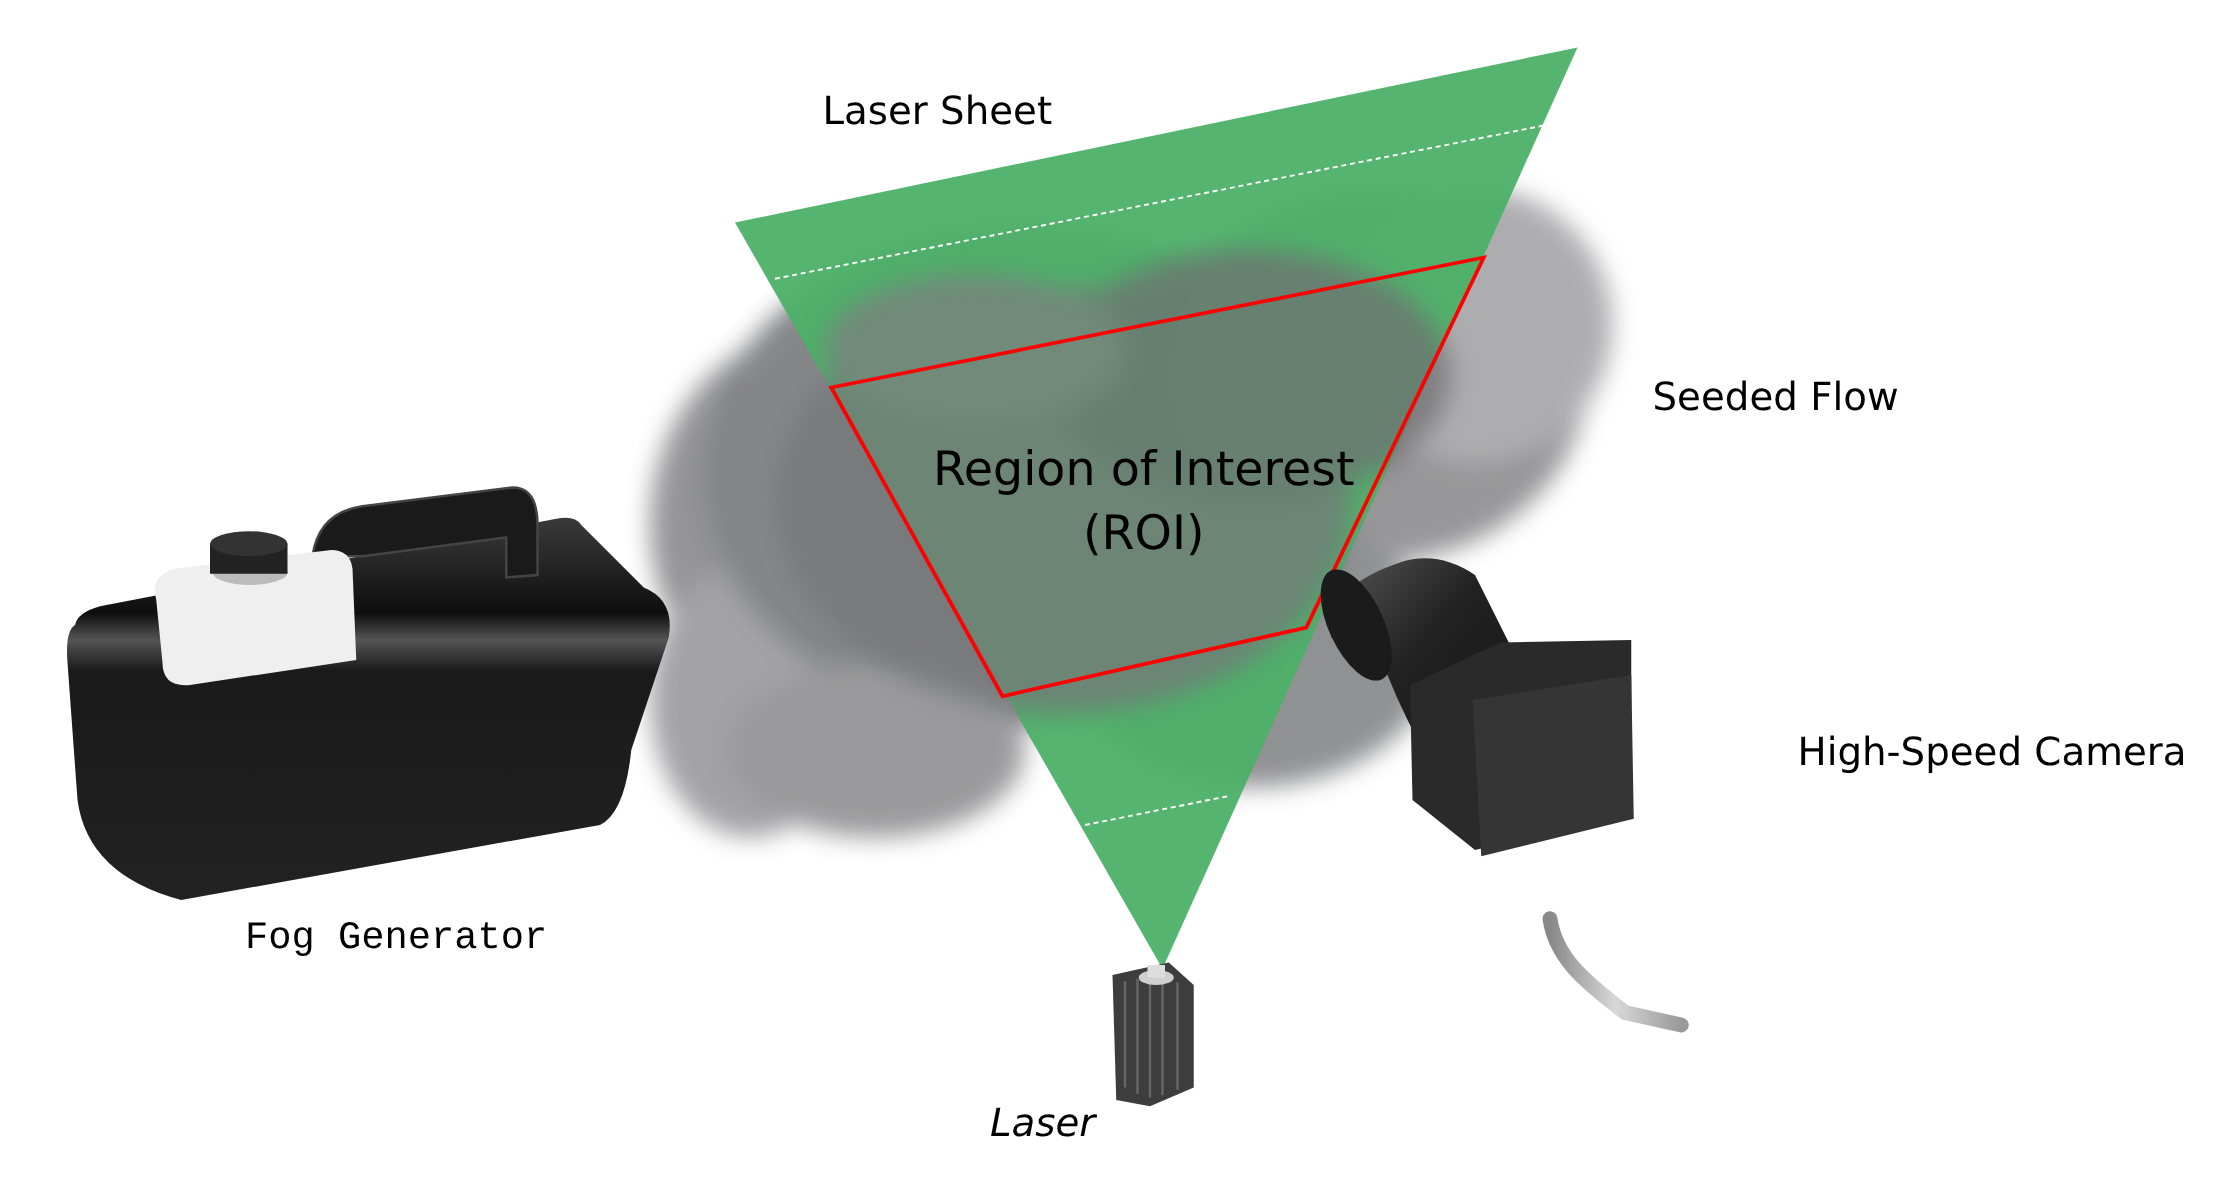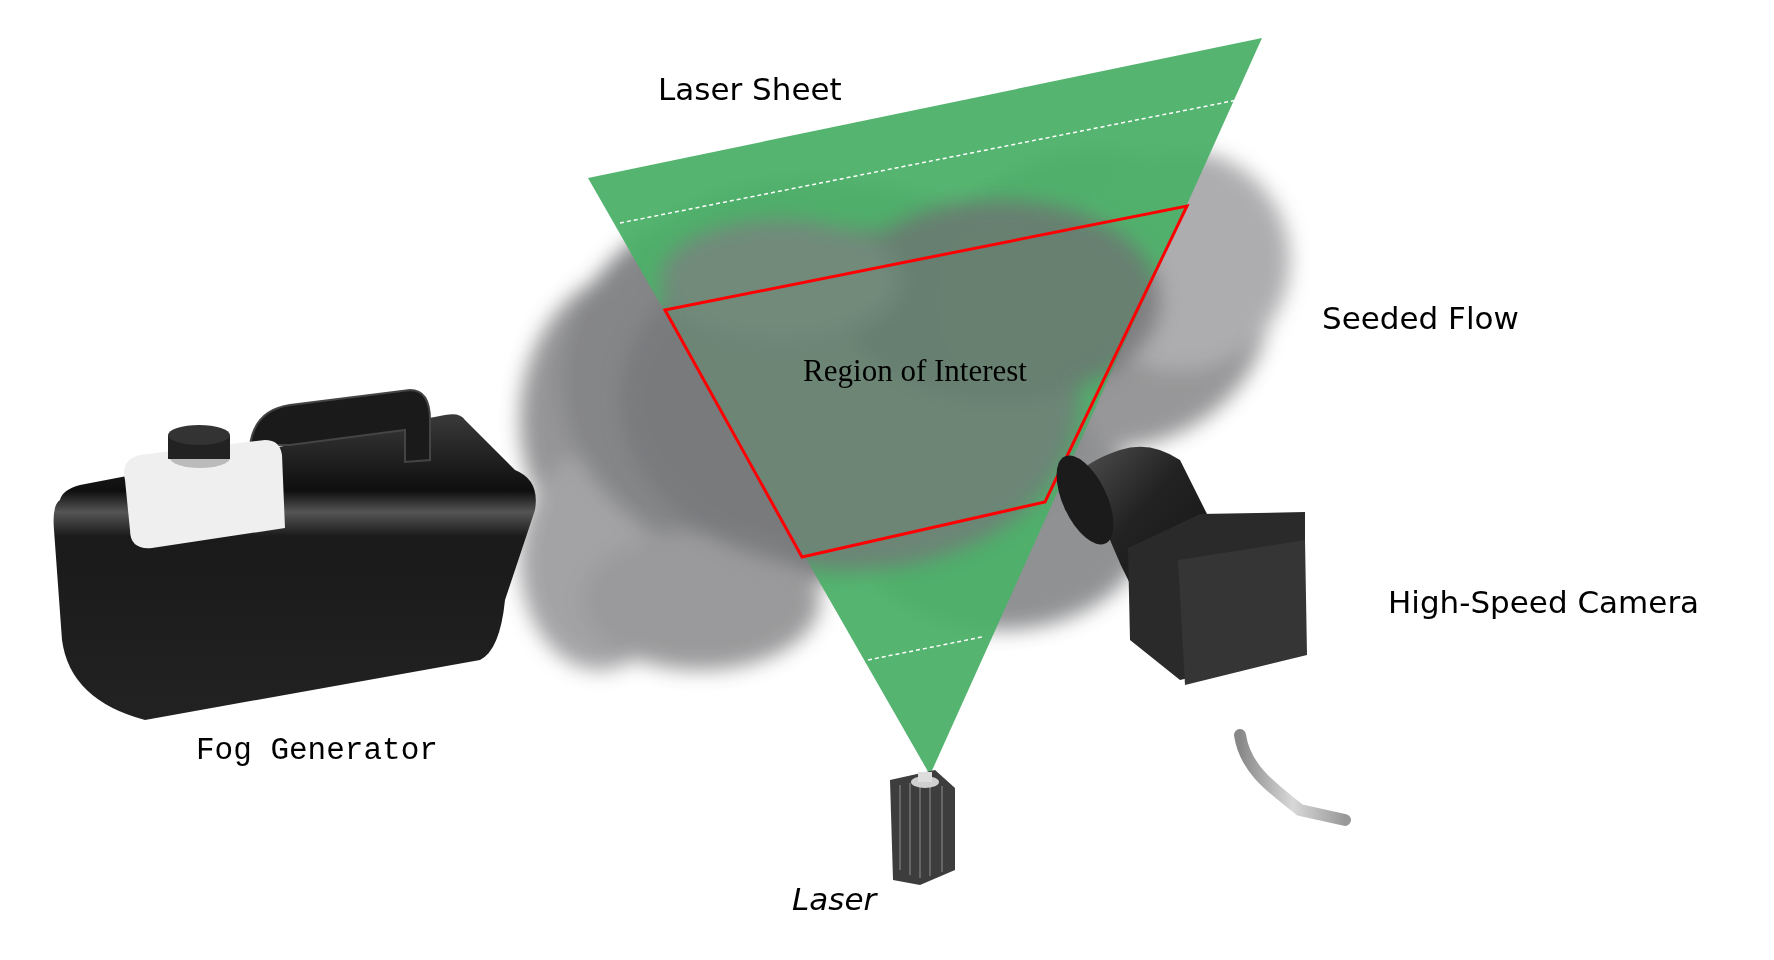--- a/index.html
+++ b/index.html
@@ -1,19 +1,19 @@
 <!DOCTYPE html>
 <html><head>
 <meta charset="utf-8">
 <style>
   html,body{margin:0;padding:0;background:#ffffff;}
   #stage{position:relative;width:1774px;height:960px;overflow:hidden;background:#fff;font-family:"DejaVu Sans","Liberation Sans",sans-serif;}
   svg{position:absolute;left:0;top:0;}
   .label{position:absolute;color:#000;font-size:31px;line-height:1.2;white-space:nowrap;}
-  .roi-label{position:absolute;color:#000;font-size:31px;line-height:1.35;text-align:center;width:400px;font-family:Liberation Serif, serif;}
+  .roi-label{position:absolute;color:#000;font-size:38px;line-height:1.35;text-align:center;width:400px;}
 </style>
 </head>
 <body>
 
 <div id="stage">
   <svg width="1774" height="960" viewBox="0 0 1774 960">
     <defs>
       <filter id="blur8" x="-20%" y="-20%" width="140%" height="140%">
           <feGaussianBlur stdDeviation="10"></feGaussianBlur>
         </filter>
@@ -89,17 +89,18 @@
       <path d="M1128,548 L1200,514 L1305,512 L1305,650 L1180,680 L1130,640 Z" fill="#2a2a2a"></path>
       <path d="M1178,560 L1305,540 L1307,655 L1185,685 Z" fill="#353535"></path>
       <path d="M1240,735 C1245,770 1275,790 1300,810 L1345,820" fill="none" stroke="url(#cableG)" stroke-width="12" stroke-linecap="round"></path>
     </g>
   </svg>
 
   <div class="label" style="left:658px;top:71px;">Laser Sheet</div>
   <div class="label" style="left:1322px;top:280px;margin-top:20px;">Seeded Flow</div>
   <div class="roi-label" style="left:715px;top:350px;">
     <div>Region of Interest</div>
+    <div>(ROI)</div>
   </div>
   <div class="label" style="left:196px;top:732px;font-family:Liberation Mono, monospace;">Fog Generator</div>
-  <div class="label" style="left:1388px;top:584px;">High-Speed Camera</div>
+  <div class="label" style="left:1438px;top:584px;">High-Speed Camera</div>
   <div class="label" style="left:792px;top:881px;font-style:italic;">Laser</div>
 </div>
 
 </body></html>

